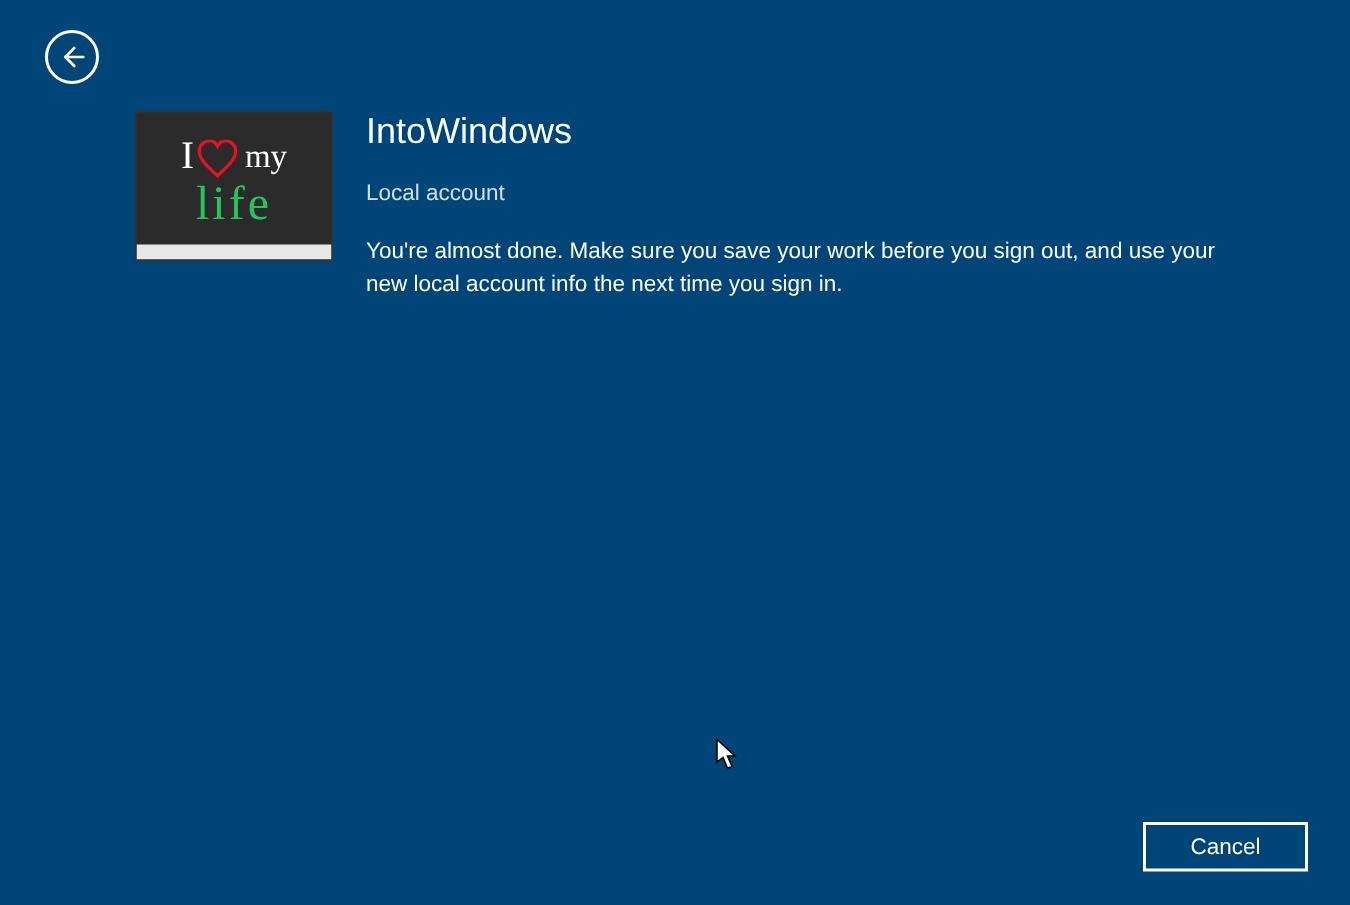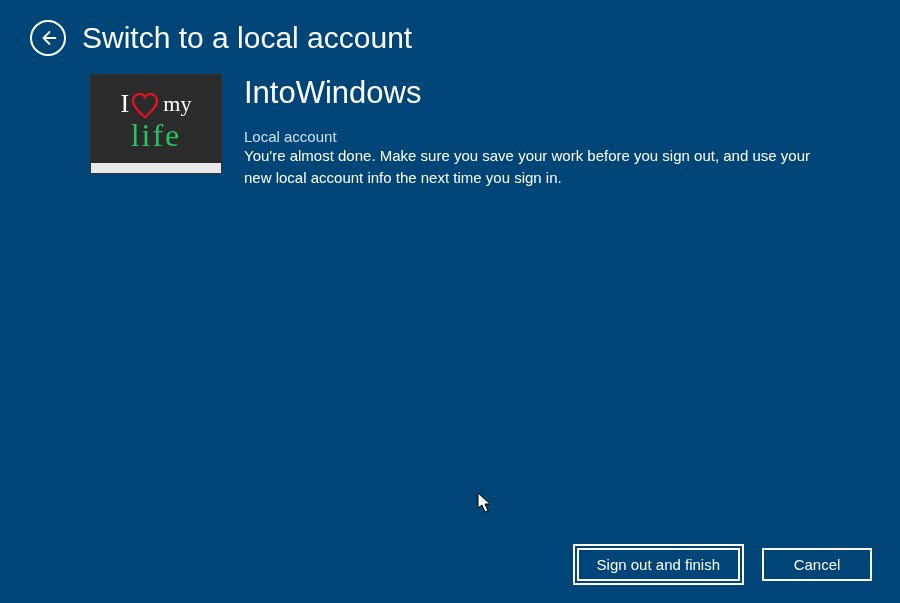--- a/index.html
+++ b/index.html
@@ -101,33 +101,34 @@
       left: 0;
       right: 0;
       height: 10px;
       background: #e8e8e8;
     }
     .info {
       padding-left: 22px;
       max-width: 600px;
     }
     .account-name {
-      font-size: 31px;
+      font-size: 24px;
       font-weight: 400;
       color: #ffffff;
       line-height: 1.2;
     }
     .account-type {
       font-size: 15px;
       color: #d0e0ee;
       margin-top: 17px;
     }
     .description {
       font-size: 15px;
       color: #ffffff;
+      margin-top: 20px;
       line-height: 1.45;
     }
     .button-bar {
       position: absolute;
       bottom: 22px;
       right: 28px;
       display: flex;
       gap: 22px;
     }
     .btn {
@@ -157,21 +158,20 @@
   </style>
 </head>
 <body>
 
 <div class="header">
   <div class="back-button">
     <svg viewBox="0 0 24 24">
       <path d="M14 4 L6 12 L14 20 M6 12 L22 12" stroke="#ffffff" stroke-width="2.4" fill="none" stroke-linecap="round" stroke-linejoin="round"></path>
     </svg>
   </div>
-  <div class="page-title">Switch to a local account</div>
 </div>
 
 <div class="content">
   <div class="avatar">
     <div class="avatar-inner">
       <div class="line1">
         <span class="i-letter">I</span>
         <svg class="heart" viewBox="0 0 32 30">
           <path d="M16 28 C10 22 2 16 2 9 C2 4 6 1 10 1 C13 1 15 3 16 5 C17 3 19 1 22 1 C26 1 30 4 30 9 C30 16 22 22 16 28 Z" fill="none" stroke="#e81123" stroke-width="2.5"></path>
         </svg>
@@ -183,19 +183,18 @@
   </div>
 
   <div class="info">
     <div class="account-name">IntoWindows</div>
     <div class="account-type">Local account</div>
     <div class="description">You're almost done. Make sure you save your work before you sign out, and use your new local account info the next time you sign in.</div>
   </div>
 </div>
 
 <div class="button-bar">
-  <button class="btn primary">Sign out and finish</button>
   <button class="btn">Cancel</button>
 </div>
 
 <svg class="cursor" viewBox="0 0 16 22">
   <path d="M1 1 L1 16 L5 13 L8 20 L11 19 L8 12 L13 12 Z" fill="#ffffff" stroke="#000000" stroke-width="1"></path>
 </svg>
 
 </body></html>

